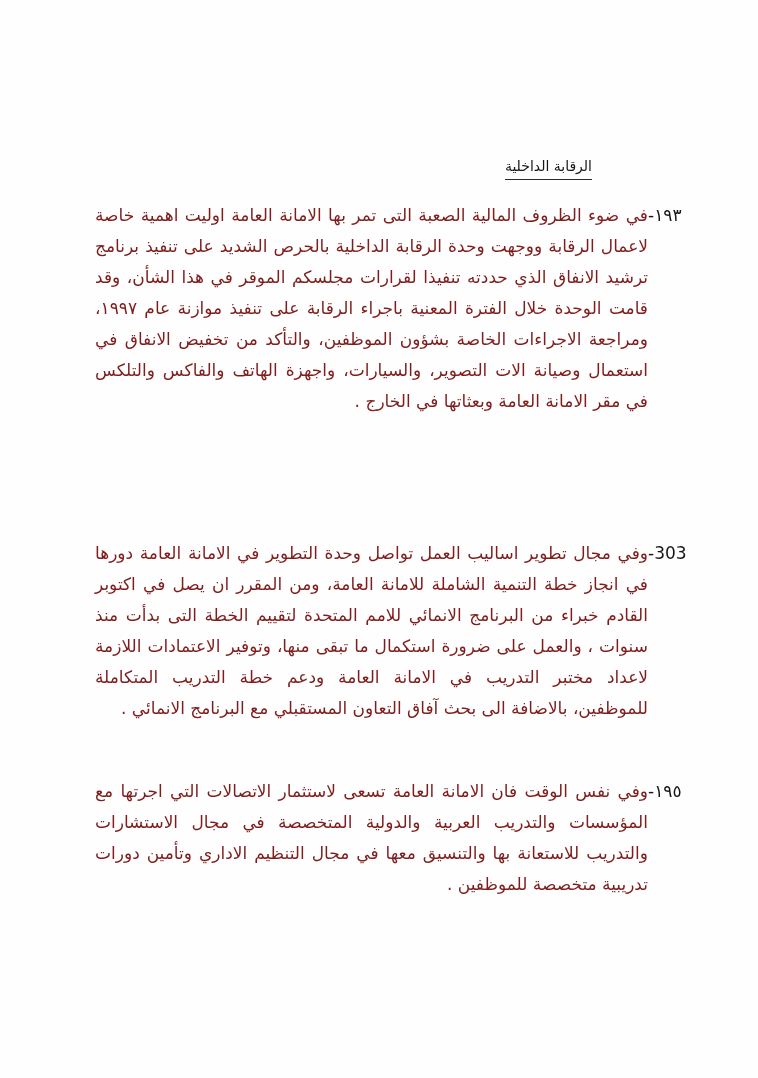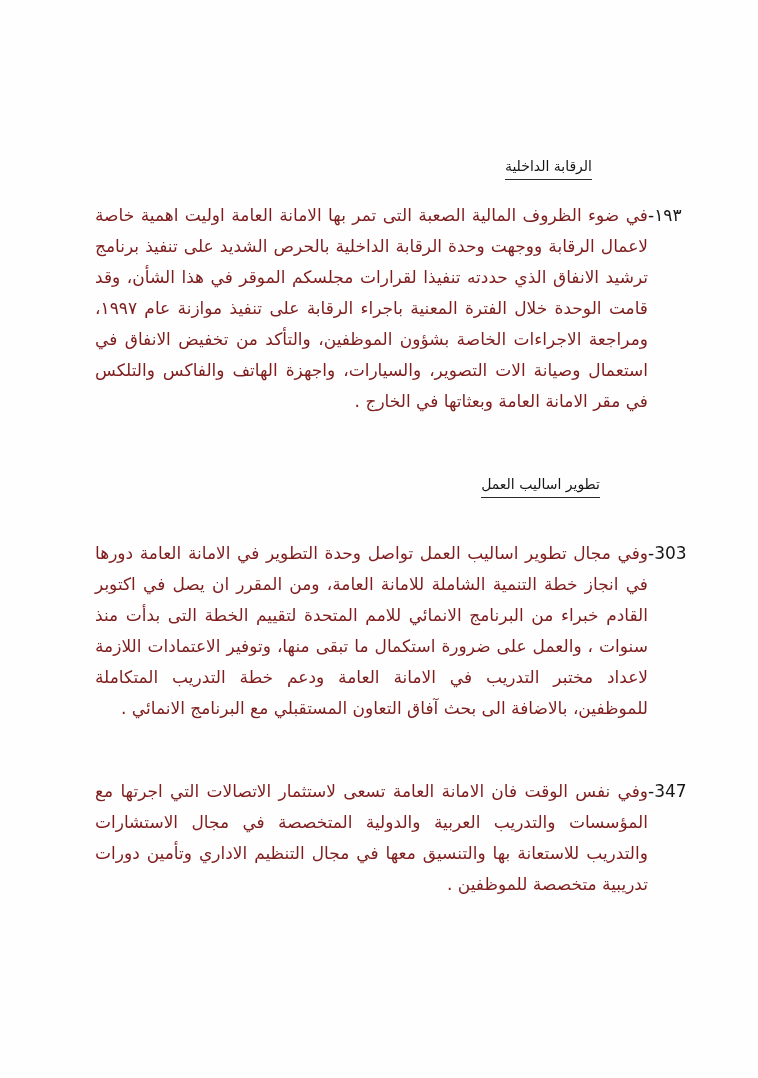--- a/index.html
+++ b/index.html
@@ -75,27 +75,24 @@
 
   <div class="section-heading heading-1">
     <span class="heading-text">الرقابة الداخلية</span>
   </div>
 
   <div class="para para-193">
     <span class="para-num">١٩٣-</span>
     <span class="para-text">في ضوء الظروف المالية الصعبة التى تمر بها الامانة العامة اوليت اهمية خاصة لاعمال الرقابة ووجهت وحدة الرقابة الداخلية بالحرص الشديد على تنفيذ برنامج ترشيد الانفاق الذي حددته تنفيذا لقرارات مجلسكم الموقر في هذا الشأن، وقد قامت الوحدة خلال الفترة المعنية باجراء الرقابة على تنفيذ موازنة عام ١٩٩٧، ومراجعة الاجراءات الخاصة بشؤون الموظفين، والتأكد من تخفيض الانفاق في استعمال وصيانة الات التصوير، والسيارات، واجهزة الهاتف والفاكس والتلكس في مقر الامانة العامة وبعثاتها في الخارج .</span>
   </div>
 
-  <div class="section-heading heading-2">
-    <span class="heading-text">تطوير اساليب العمل</span>
-  </div>
 
   <div class="para para-194">
     <span class="para-num">303-</span>
     <span class="para-text">وفي مجال تطوير اساليب العمل تواصل وحدة التطوير في الامانة العامة دورها في انجاز خطة التنمية الشاملة للامانة العامة، ومن المقرر ان يصل في اكتوبر القادم خبراء من البرنامج الانمائي للامم المتحدة لتقييم الخطة التى بدأت منذ سنوات ، والعمل على ضرورة استكمال ما تبقى منها، وتوفير الاعتمادات اللازمة لاعداد مختبر التدريب في الامانة العامة ودعم خطة التدريب المتكاملة للموظفين، بالاضافة الى بحث آفاق التعاون المستقبلي مع البرنامج الانمائي .</span>
   </div>
 
   <div class="para para-195">
-    <span class="para-num">347-</span>
+    <span class="para-num">١٩٥-</span>
     <span class="para-text">وفي نفس الوقت فان الامانة العامة تسعى لاستثمار الاتصالات التي اجرتها مع المؤسسات والتدريب العربية والدولية المتخصصة في مجال الاستشارات والتدريب للاستعانة بها والتنسيق معها في مجال التنظيم الاداري وتأمين دورات تدريبية متخصصة للموظفين .</span>
   </div>
 
 </div>
 
 </body></html>

